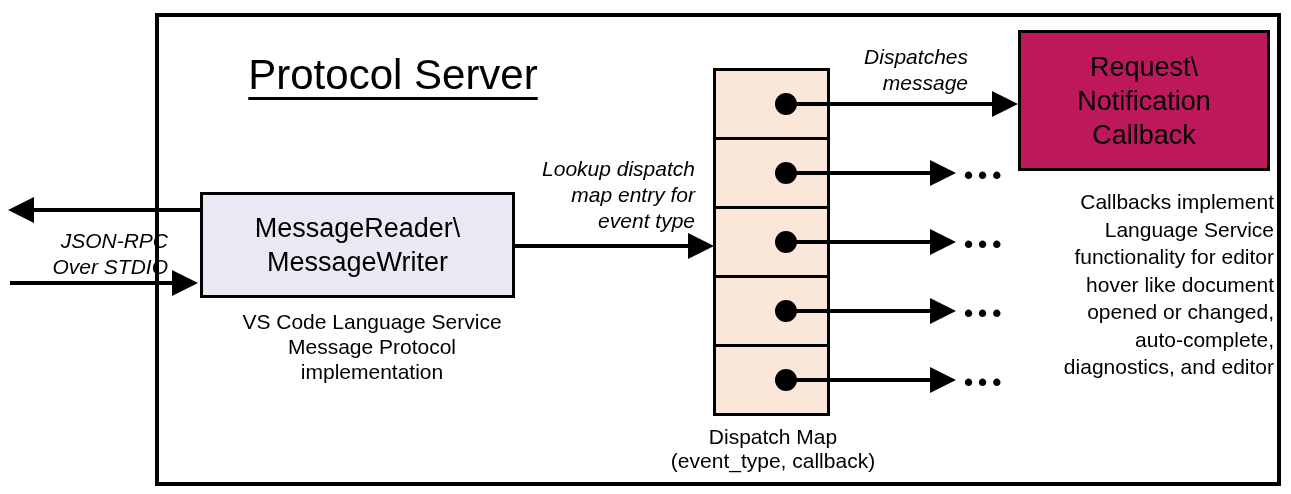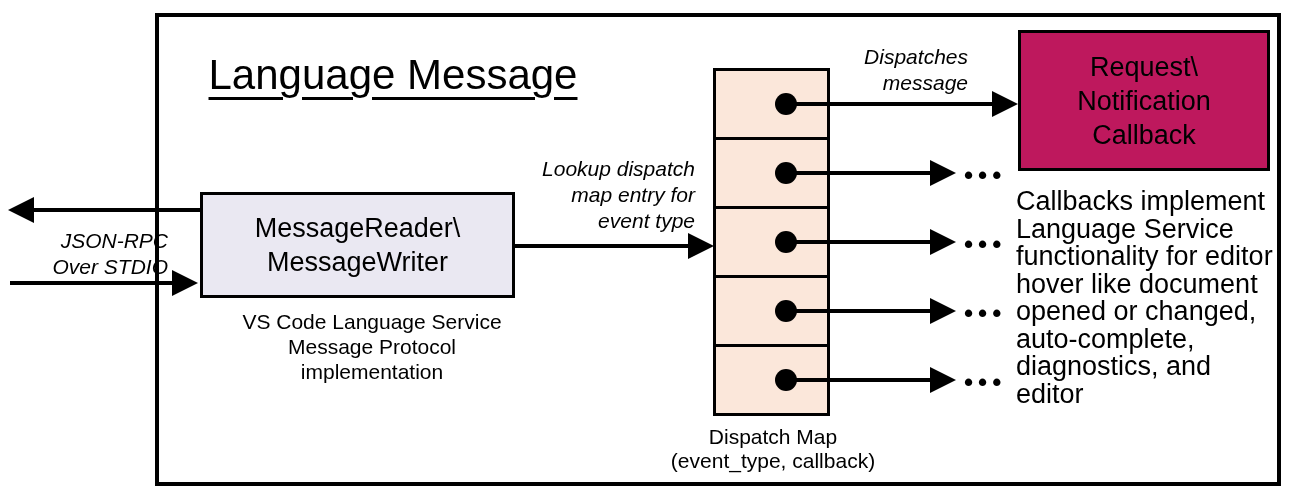--- a/index.html
+++ b/index.html
@@ -32,21 +32,21 @@
     text-align:right;z-index:4;
   }
   .node-box{
     position:absolute;border:3px solid #000;box-sizing:border-box;z-index:2;
     display:flex;flex-direction:column;align-items:center;justify-content:center;
     text-align:center;
   }
   .reader-box{left:200px;top:192px;width:315px;height:106px;background:#EAE8F2;font-size:27px;line-height:34px;text-align:right;}
   .callback-box{left:1018px;top:30px;width:252px;height:141px;background:#be185d;font-size:27px;line-height:34px;}
   .caption{position:absolute;font-size:21px;line-height:25px;text-align:center;z-index:2;}
-  .note{position:absolute;left:1016px;top:188px;width:258px;font-size:27px;line-height:27.5px;text-align:left;z-index:2;}
+  .note{position:absolute;left:1016px;top:188px;width:258px;font-size:21px;line-height:27.5px;text-align:right;z-index:2;}
   .dispatch-map{
     position:absolute;left:713px;top:68px;width:117px;height:348px;
     border:3px solid #000;box-sizing:border-box;background:#FBE7DA;z-index:1;
     display:flex;flex-direction:column;
   }
   .map-cell{position:relative;height:66px;}
   .map-divider{height:3px;background:#000;}
   .dot{
     position:absolute;left:59px;top:22px;width:22px;height:22px;border-radius:50%;
     background:#000;z-index:6;
@@ -56,21 +56,21 @@
     display:flex;align-items:center;justify-content:flex-start;
     font-size:26px;font-weight:bold;letter-spacing:5px;
   }
 </style>
 </head>
 <body>
 
 <div class="stage">
 
   <div class="outer-box"></div>
-  <div class="title">Language Message</div>
+  <div class="title">Protocol Server</div>
 
   <div class="hline" style="left:30px;top:208px;width:170px;"></div>
   <div class="head-left" style="left:8px;top:197px;"></div>
 
   <div class="hline" style="left:10px;top:281px;width:164px;"></div>
   <div class="head-right" style="left:172px;top:270px;"></div>
   <div class="lbl-italic" style="left:18px;top:228px;width:150px;">
     <div>JSON-RPC</div>
     <div>Over STDIO</div>
   </div>

